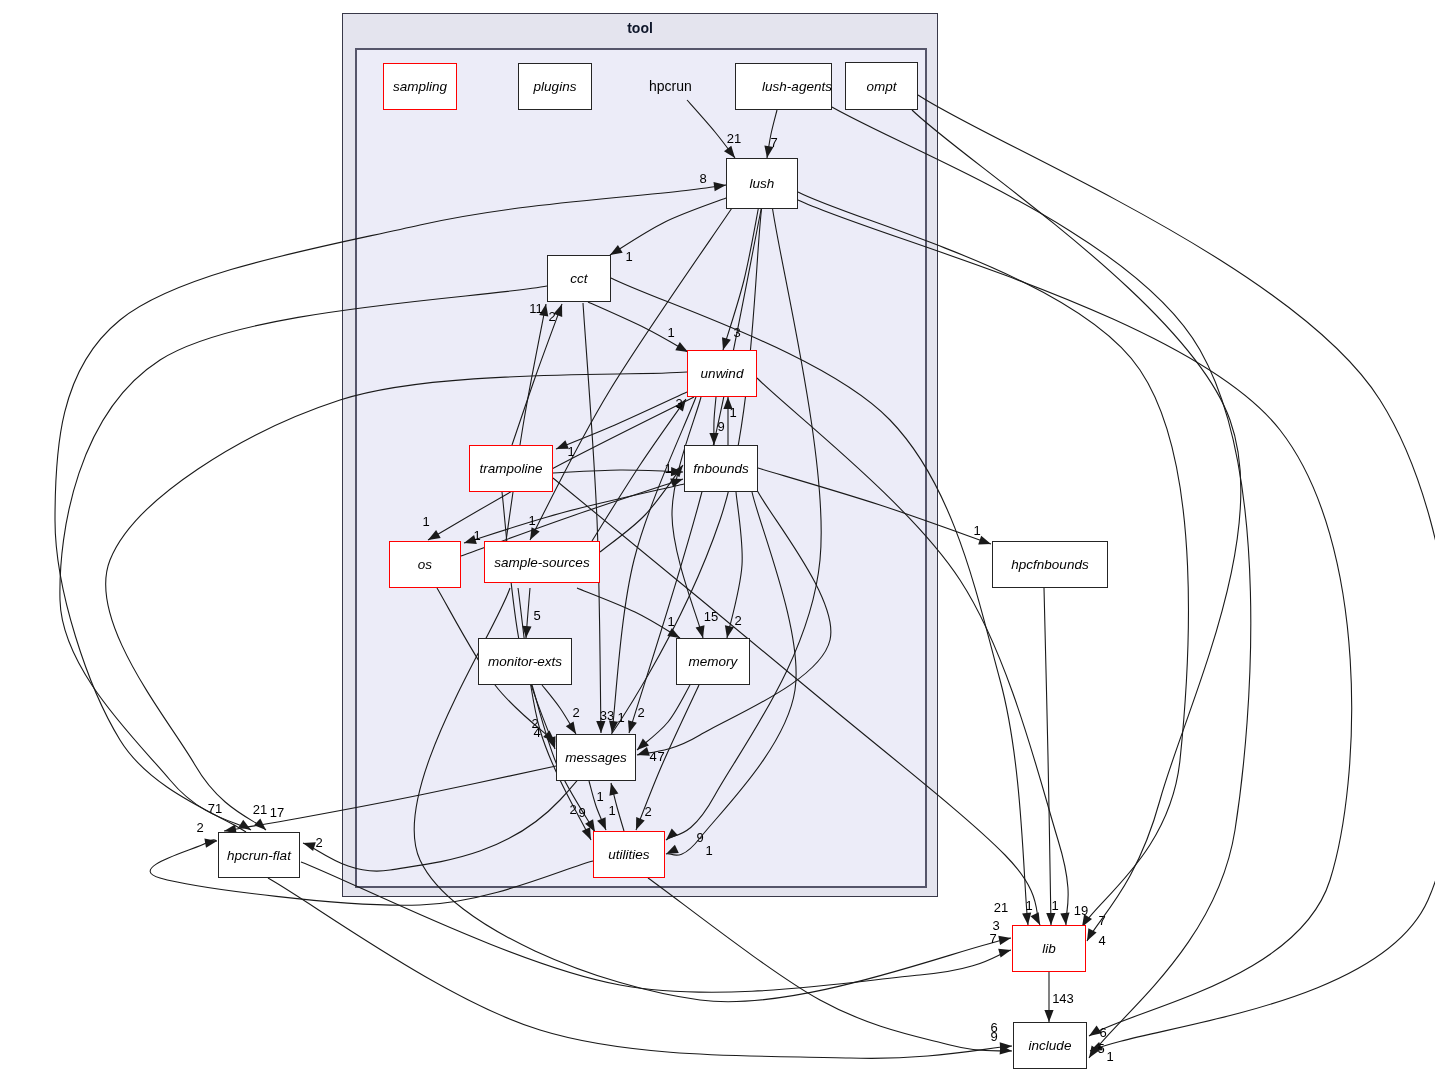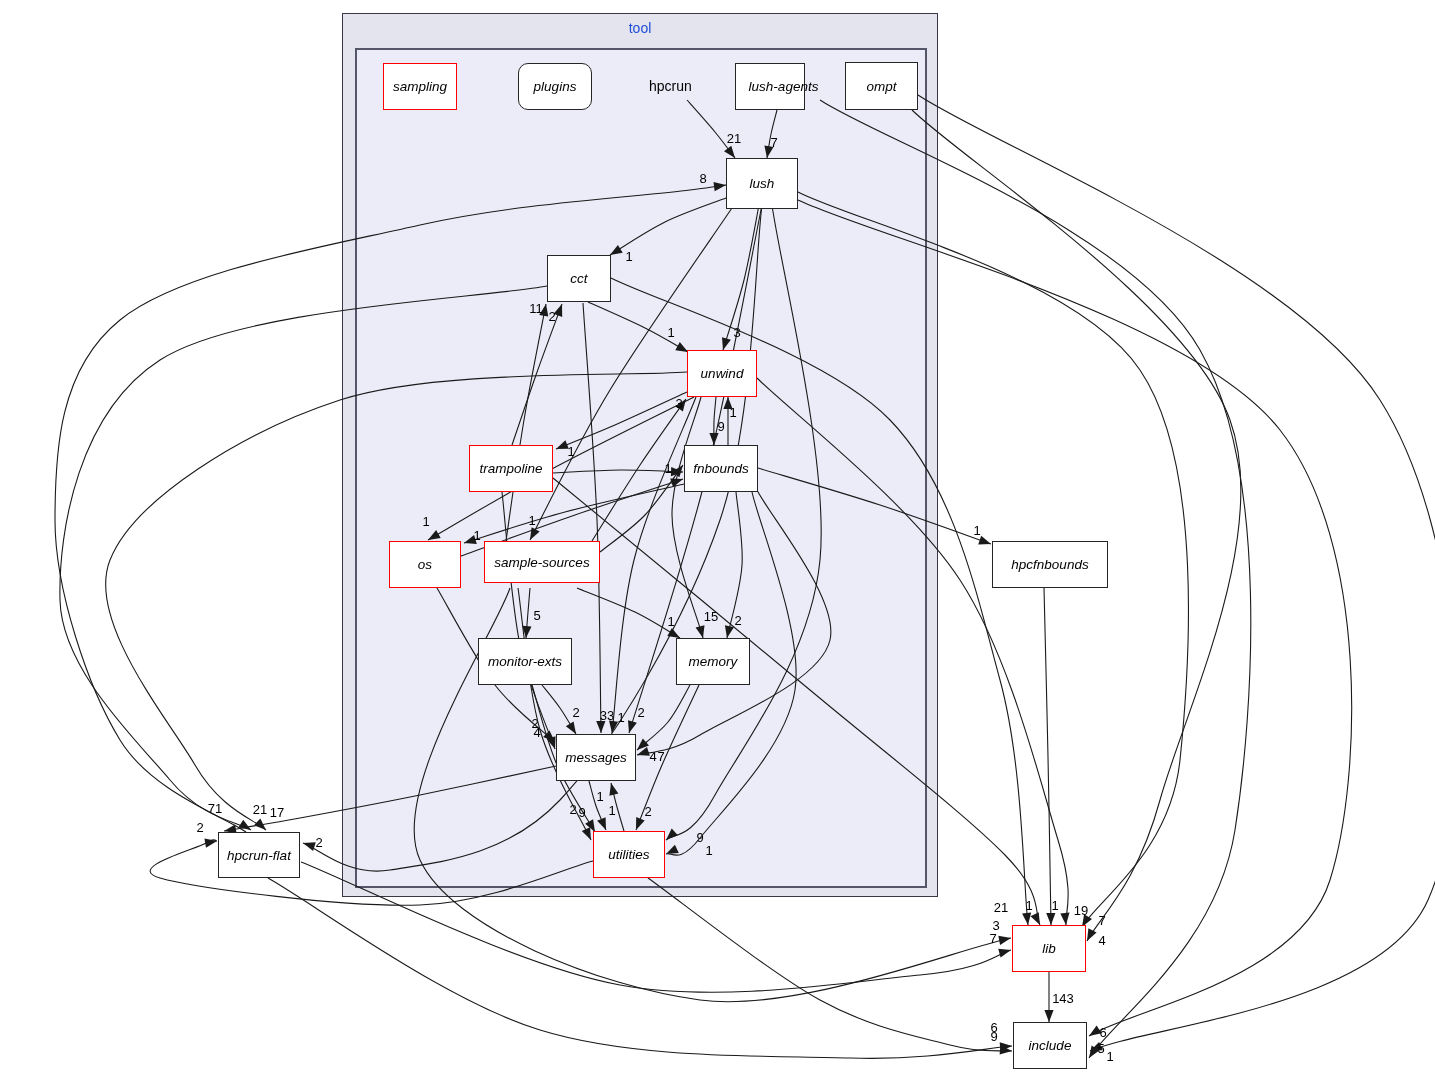--- a/index.html
+++ b/index.html
@@ -1,20 +1,20 @@
 <!DOCTYPE html>
 <html><head>
 <meta charset="utf-8">
 <style>
   html,body{margin:0;padding:0;background:#ffffff;}
   #stage{position:relative;width:1435px;height:1076px;background:#ffffff;overflow:hidden;
          font-family:"Liberation Sans", sans-serif;}
   #edge-layer{position:absolute;left:0;top:0;width:1435px;height:1076px;}
   .cluster{position:absolute;box-sizing:border-box;}
-  .cluster-title{position:absolute;font-size:14px;color:#1d4ed8;transform:translateX(-50%);}
+  .cluster-title{position:absolute;font-size:14px;color:#0f172a;transform:translateX(-50%);font-weight:bold;}
   .node{position:absolute;box-sizing:border-box;background:#ffffff;border:1px solid #252525;
         display:flex;align-items:center;justify-content:center;font-size:13.5px;color:#000;
         white-space:nowrap;font-style:italic;}
   .node.truncated{border-color:#ff0000;}
   .dir-label{position:absolute;font-size:14px;color:#000;}
   .edge-label{font-size:13px;fill:#000;}
 </style>
 </head>
 <body>
 
@@ -305,22 +305,22 @@
         <text x="1110" y="1061" text-anchor="middle" class="edge-label">1</text>
       </g>
       <g>
         <path d="M758,468 C778.3,474.2 841.2,492.3 880,505 C918.8,517.7 972.5,537.5 991,544" fill="none" stroke="#1a1a1a" stroke-width="1.1"></path>
         <polygon points="991,544 978.2,544.4 981.2,535.7" fill="#1a1a1a"></polygon>
         <text x="977" y="535" text-anchor="middle" class="edge-label">1</text>
       </g>
     </svg>
   <div id="node-layer">
       <div class="node truncated" style="left: 383px; top: 63px; width: 74px; height: 47px;">sampling</div>
-      <div class="node" style="left: 518px; top: 63px; width: 74px; height: 47px; border-radius: 10px;">plugins</div>
-      <div class="node" style="left: 735px; top: 63px; width: 70px; height: 47px; padding-left: 27px;">lush-agents</div>
+      <div class="node" style="left: 518px; top: 63px; width: 74px; height: 47px;">plugins</div>
+      <div class="node" style="left: 735px; top: 63px; width: 97px; height: 47px; padding-left: 27px;">lush-agents</div>
       <div class="node" style="left: 845px; top: 62px; width: 73px; height: 48px;">ompt</div>
       <div class="node" style="left: 726px; top: 158px; width: 72px; height: 51px;">lush</div>
       <div class="node" style="left: 547px; top: 255px; width: 64px; height: 47px;">cct</div>
       <div class="node truncated" style="left: 687px; top: 350px; width: 70px; height: 47px;">unwind</div>
       <div class="node truncated" style="left: 469px; top: 445px; width: 84px; height: 47px;">trampoline</div>
       <div class="node" style="left: 684px; top: 445px; width: 74px; height: 47px;">fnbounds</div>
       <div class="node truncated" style="left: 389px; top: 541px; width: 72px; height: 47px;">os</div>
       <div class="node truncated" style="left: 484px; top: 541px; width: 116px; height: 42px;">sample-sources</div>
       <div class="node" style="left: 478px; top: 638px; width: 94px; height: 47px;">monitor-exts</div>
       <div class="node" style="left: 676px; top: 638px; width: 74px; height: 47px;">memory</div>

